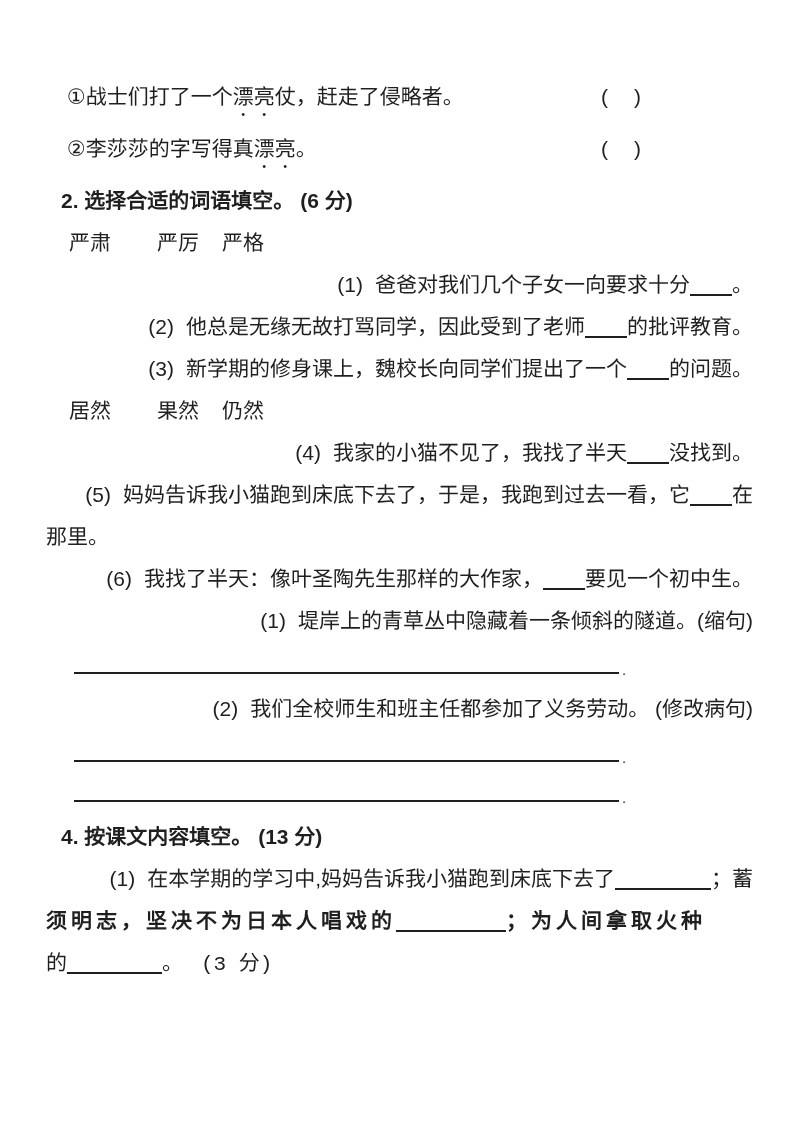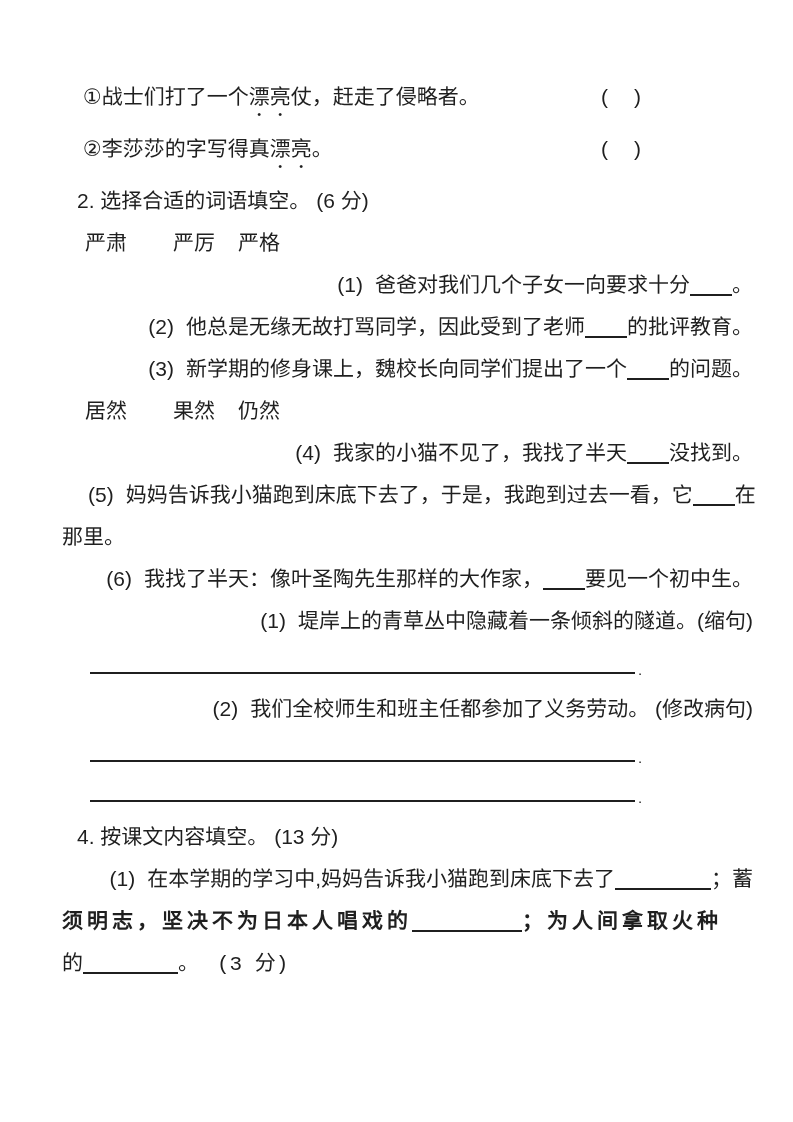--- a/index.html
+++ b/index.html
@@ -5,26 +5,26 @@
   html,body { margin:0; padding:0; background:#ffffff; }
   .page {
     position:relative;
     width:793px; height:1122px;
     box-sizing:border-box;
     background:#ffffff;
     color:#1f1f1f;
     font-family:"Liberation Sans","DejaVu Sans",sans-serif;
     font-size:21px;
     line-height:26px;
-    padding:84px 40px 0 62px;
+    padding:84px 40px 0 46px;
     overflow:hidden;
   }
   .row { margin-bottom:16px; white-space:nowrap; }
   .flex-row { display:flex; justify-content:space-between; align-items:baseline; }
-  .ind-h { margin-left:15px; }   
+  .ind-h { margin-left:15px;font-weight:bold; }   
   .ind-c { margin-left:21px; }   
   .ind-b { margin-left:23px; }   
   .ind-n { margin-left:26px;text-align:right; }   
   .num { margin-right:12px; }
   .blank {
     display:inline-block;
     width:42px; height:5px;
     border-bottom:2px solid #1f1f1f;
     vertical-align:-4px;
   }

